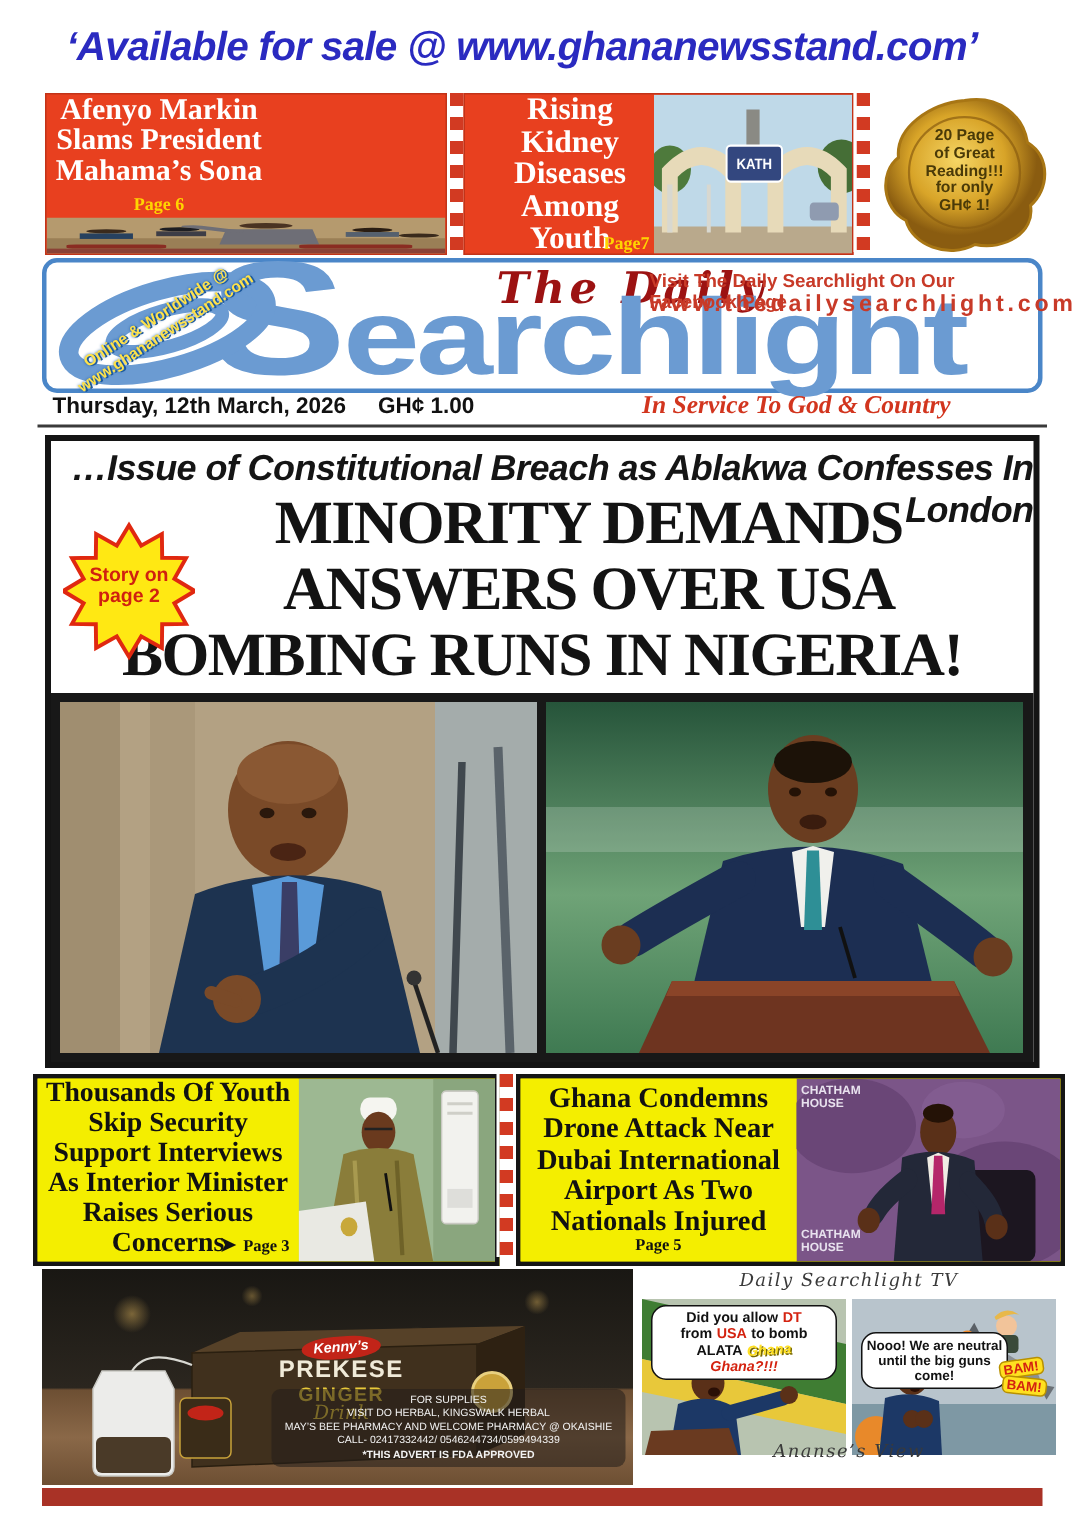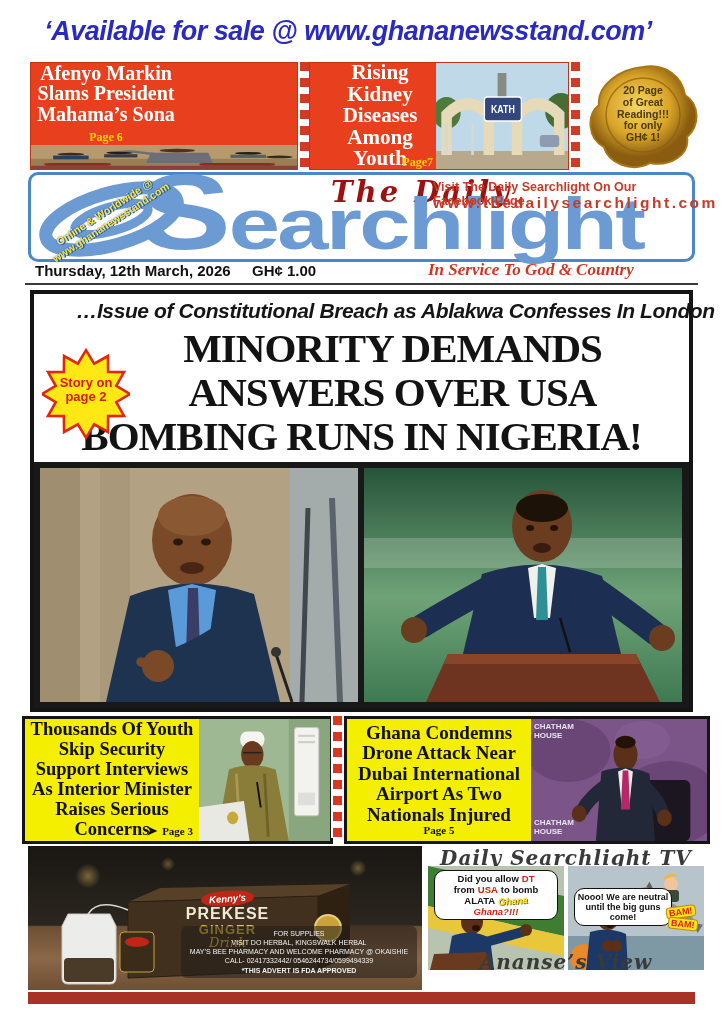--- a/index.html
+++ b/index.html
@@ -37,22 +37,22 @@
   .swooshwrap{left:0px;top:2px;z-index:2;}
 
   
   .dl-date{left:35px;top:262px;font-size:15px;font-weight:bold;color:#111;}
   .dl-price{left:252px;top:262px;font-size:15px;font-weight:bold;color:#111;}
   .dl-motto{left:428px;top:260px;font-size:17px;font-weight:bold;font-style:italic;color:#d2351e;}
   .rule{left:25px;top:283px;width:673px;height:2px;background:#3a3a3a;}
 
   
   .leadbox{left:30px;top:290px;width:655px;height:414px;border:4px solid #141414;background:#fff;}
-  .kicker{left:0;top:5px;width:100%;text-align:center;font-size:21px;font-weight:bold;
-          font-style:italic;color:#151515;letter-spacing:-.4px;padding-left:34px;}
+  .kicker{left:0;top:5px;width:100%;text-align:right;font-size:24px;font-weight:bold;
+          font-style:italic;color:#151515;letter-spacing:-.4px;}
   .hline{width:100%;text-align:center;font-weight:bold;color:#131313;font-size:41px;line-height:44px;
          letter-spacing:-1px;}
   .hl-ind{padding-left:70px;width:calc(100% - 78px);}
   .bursttxt{left:13px;top:82px;width:78px;text-align:center;font-size:13px;font-weight:bold;
             color:#d02010;line-height:1.1;z-index:3;}
   .photoband{left:0;top:168px;width:655px;height:246px;background:#181818;}
 
   
   .ybox{border:3px solid #151515;display:flex;overflow:hidden;background:#f4ee00;}
   .ybox .ytxt{background:#f4ee00;color:#111;font-weight:bold;text-align:center;line-height:1.08;
@@ -73,21 +73,21 @@
           font-weight:bold;border-radius:50%/60%;padding:2px 8px;transform:rotate(-4deg);}
   .kp1{font-size:16px;font-weight:bold;color:#f0ead8;letter-spacing:1px;line-height:1.05;}
   .kp2{font-size:13px;font-weight:bold;color:#e8c83a;letter-spacing:1px;line-height:1.05;text-align:center;}
   .kp3{font-family:"DejaVu Serif",serif;font-style:italic;font-size:13px;color:#e8c83a;line-height:1;}
   .fineprint{right:5px;bottom:12px;width:232px;text-align:center;color:#f2f2f2;font-size:7px;
              line-height:1.3;background:rgba(35,30,25,.55);border-radius:6px;padding:3px 2px;}
 
   
   .cartoonwrap{left:428px;top:846px;width:276px;height:144px;background:#fff;}
   .scriptline{width:100%;text-align:center;font-family:"DejaVu Serif",serif;font-style:italic;
-              font-weight:bold;color:#3a3a3a;font-size:20px;letter-spacing:1px;}
+              font-weight:normal;color:#3a3a3a;font-size:12px;letter-spacing:1px;}
   .bubble{position:absolute;background:#fff;border:1.5px solid #111;border-radius:10px;
           text-align:center;font-weight:bold;color:#111;z-index:5;}
   .bubble .ln{display:flex;justify-content:center;gap:3px;}
   .red{color:#d42310;}
   .ytag{color:#ffe020;font-style:italic;text-shadow:1px 1px 0 #7a6a00;transform:rotate(-4deg);display:inline-block;}
   .sfx{position:absolute;background:#ffe020;border:1px solid #b89000;border-radius:4px;
        color:#d42310;font-weight:bold;font-size:9px;padding:0 2px;transform:rotate(-8deg);z-index:6;}
 
   .redbar{left:28px;top:992px;width:667px;height:12px;background:#a93226;}
 

